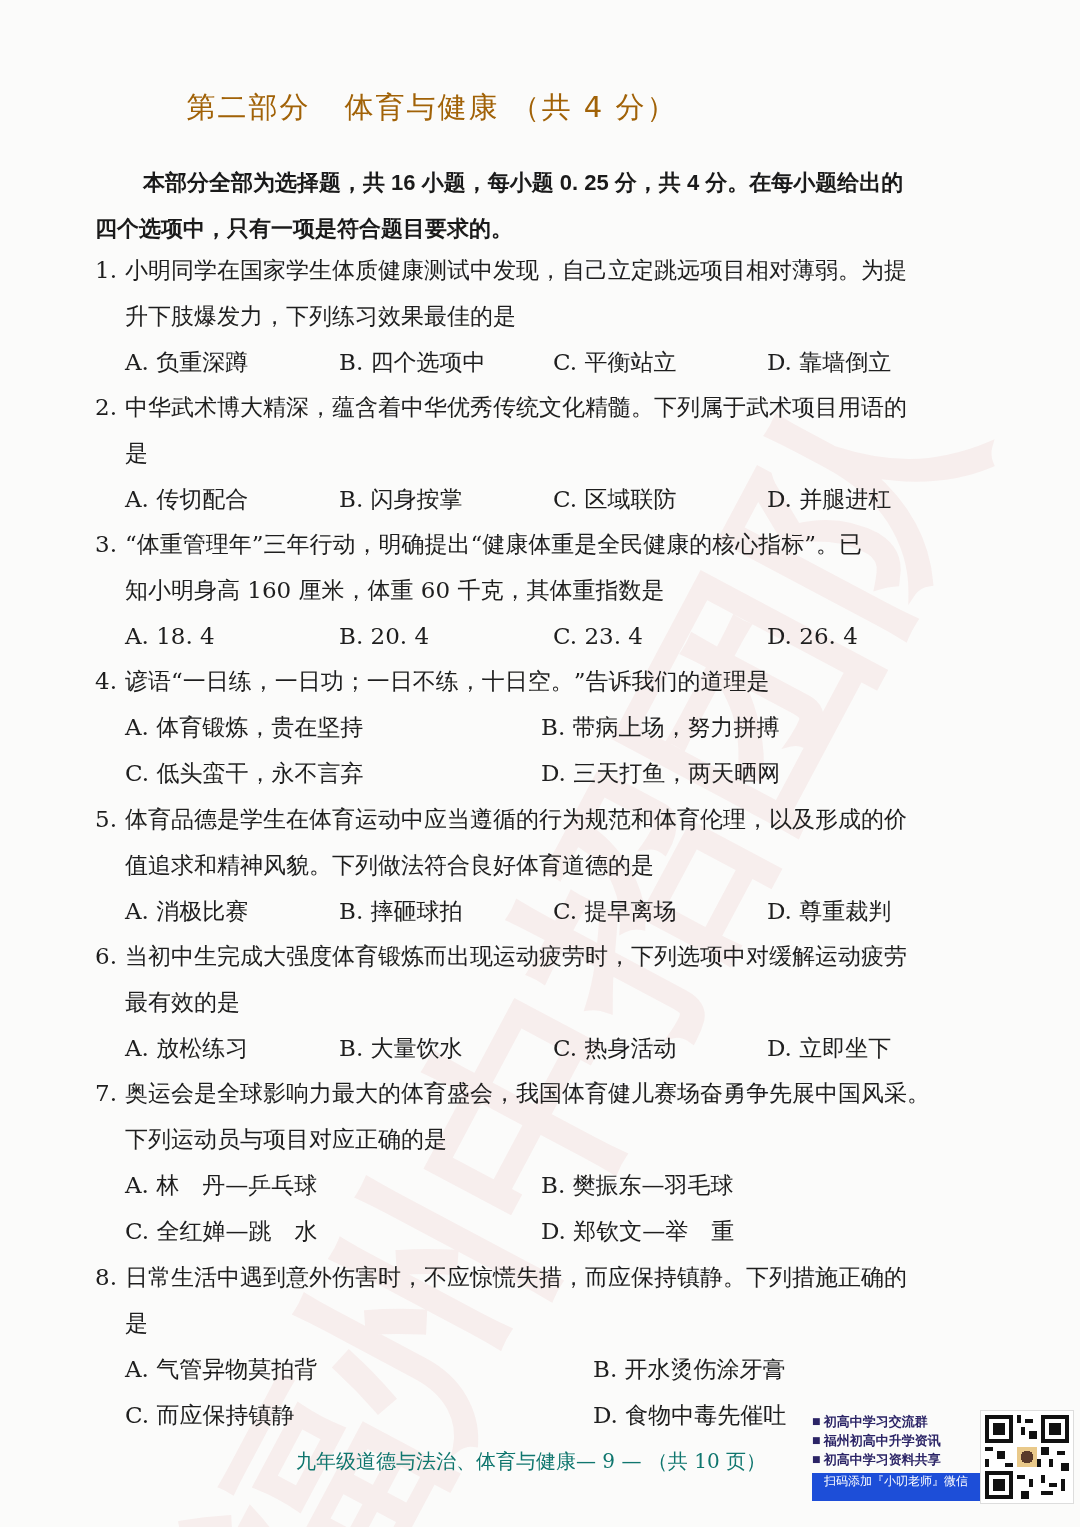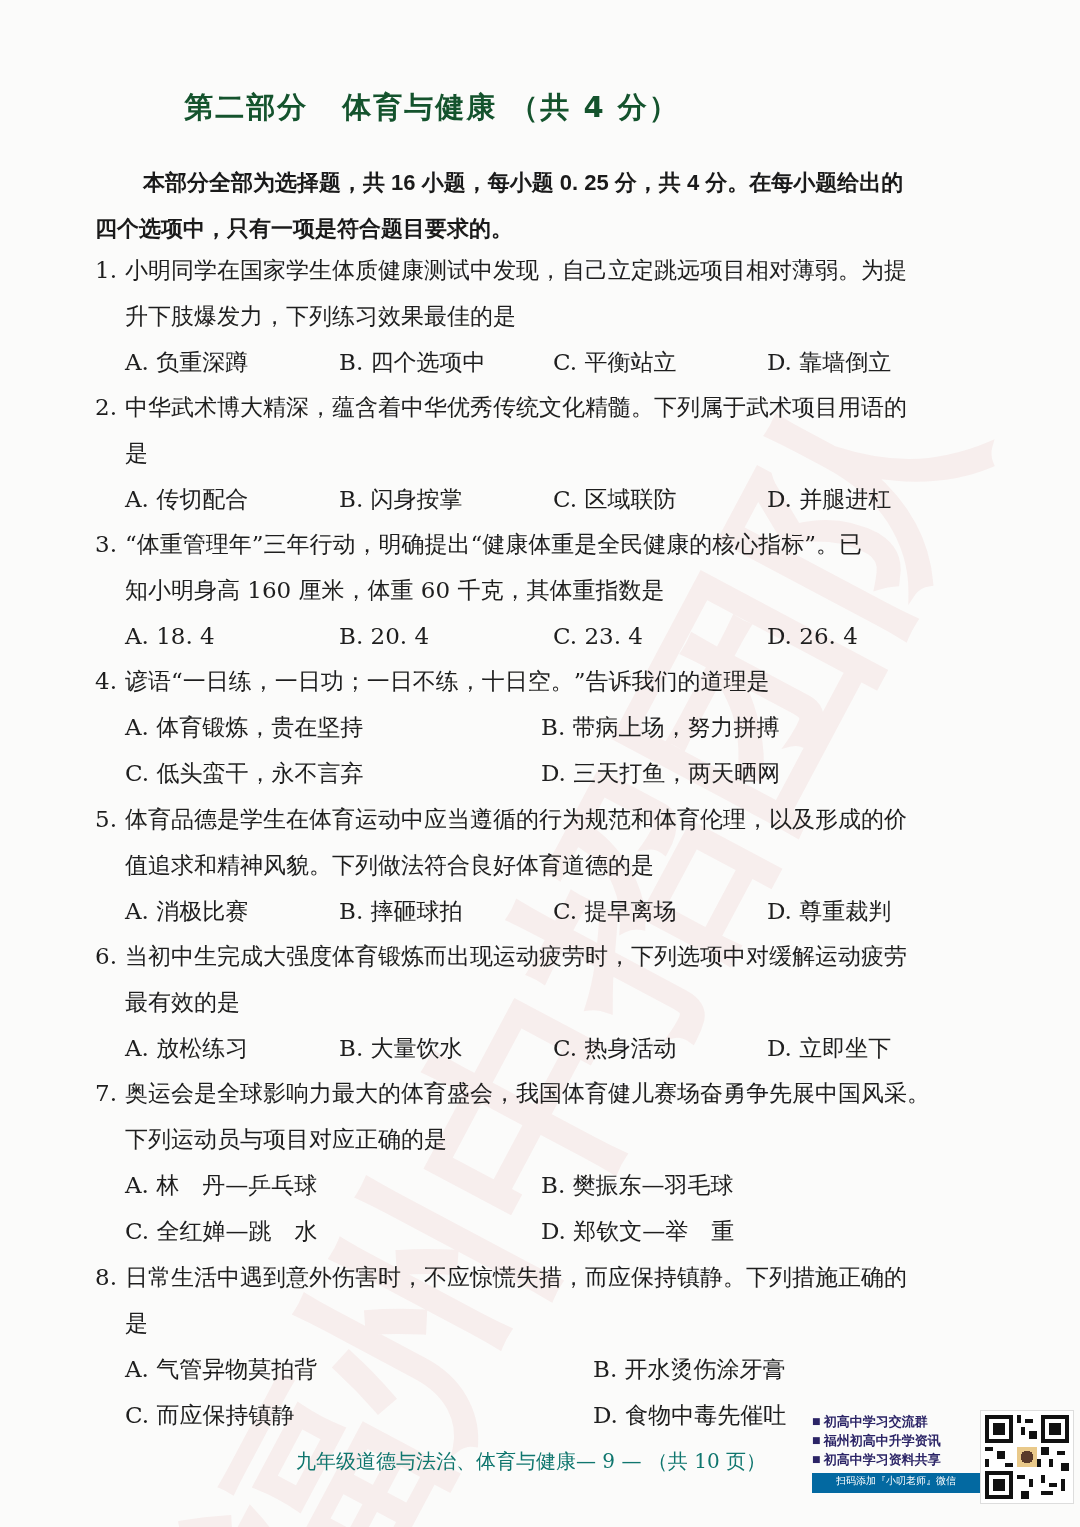--- a/index.html
+++ b/index.html
@@ -13,22 +13,22 @@
     position: absolute; left: 150px; top: 60px;
     font-family: "DejaVu Sans", sans-serif; font-weight: bold;
     font-size: 230px; line-height: 1; color: rgba(205, 70, 70, 0.07);
     transform: rotate(-62deg); transform-origin: 0 0;
     white-space: nowrap; pointer-events: none; z-index: 0;
     left: 160px; top: 1560px;
   }
   .page { position: absolute; inset: 0; z-index: 1; }
   .title {
     position: absolute; top: 88px; left: 0; width: 864px; text-align: center;
-    font-family: "DejaVu Sans", sans-serif; font-weight: bold; font-size: 29px;
-    letter-spacing: 2px; color: #14532d;
+    font-family: "DejaVu Sans", sans-serif; font-weight: normal; font-size: 29px;
+    letter-spacing: 2px; color: #a16207;
   }
   .title .gap { display: inline-block; width: 34px; }
   .intro {
     position: absolute; left: 95px; top: 160px; width: 910px;
     font-family: Liberation Sans, sans-serif; font-weight: bold; font-size: 22px;
     line-height: 46px; color: #1a1a1a;
   }
   .intro .l1 { padding-left: 48px; }
   .q { position: absolute; left: 95px; width: 910px; font-size: 23px; line-height: 46px; }
   .q .stem1 { white-space: nowrap; }
@@ -44,22 +44,22 @@
     position: absolute; top: 1448px; left: 296px; font-size: 20px; color: #0f766e;
     white-space: nowrap;
   }
   .promo {
     position: absolute; left: 812px; top: 1412px; width: 168px;
     font-family: "DejaVu Sans", sans-serif; font-weight: bold; font-size: 13px;
     color: #2b2466; line-height: 19px;
   }
   .promo .item::before { content: "■ "; font-size: 9px; vertical-align: 2px; }
   .promo .banner {
-    margin-top: 4px; background: #0369a1; color: #fff; font-size: 10px;
-    text-align: center; height: 20px; line-height: 16px; font-weight: normal;
+    margin-top: 4px; background: #1d4ed8; color: #fff; font-size: 12px;
+    text-align: center; height: 28px; line-height: 16px; font-weight: normal;
   }
   .qr {
     position: absolute; left: 980px; top: 1410px; width: 92px; height: 92px;
     background: #fff; border: 1px solid #ddd;
   }
 </style>
 </head>
 <body>
 
 <div class="watermark">福州中招团队</div>

